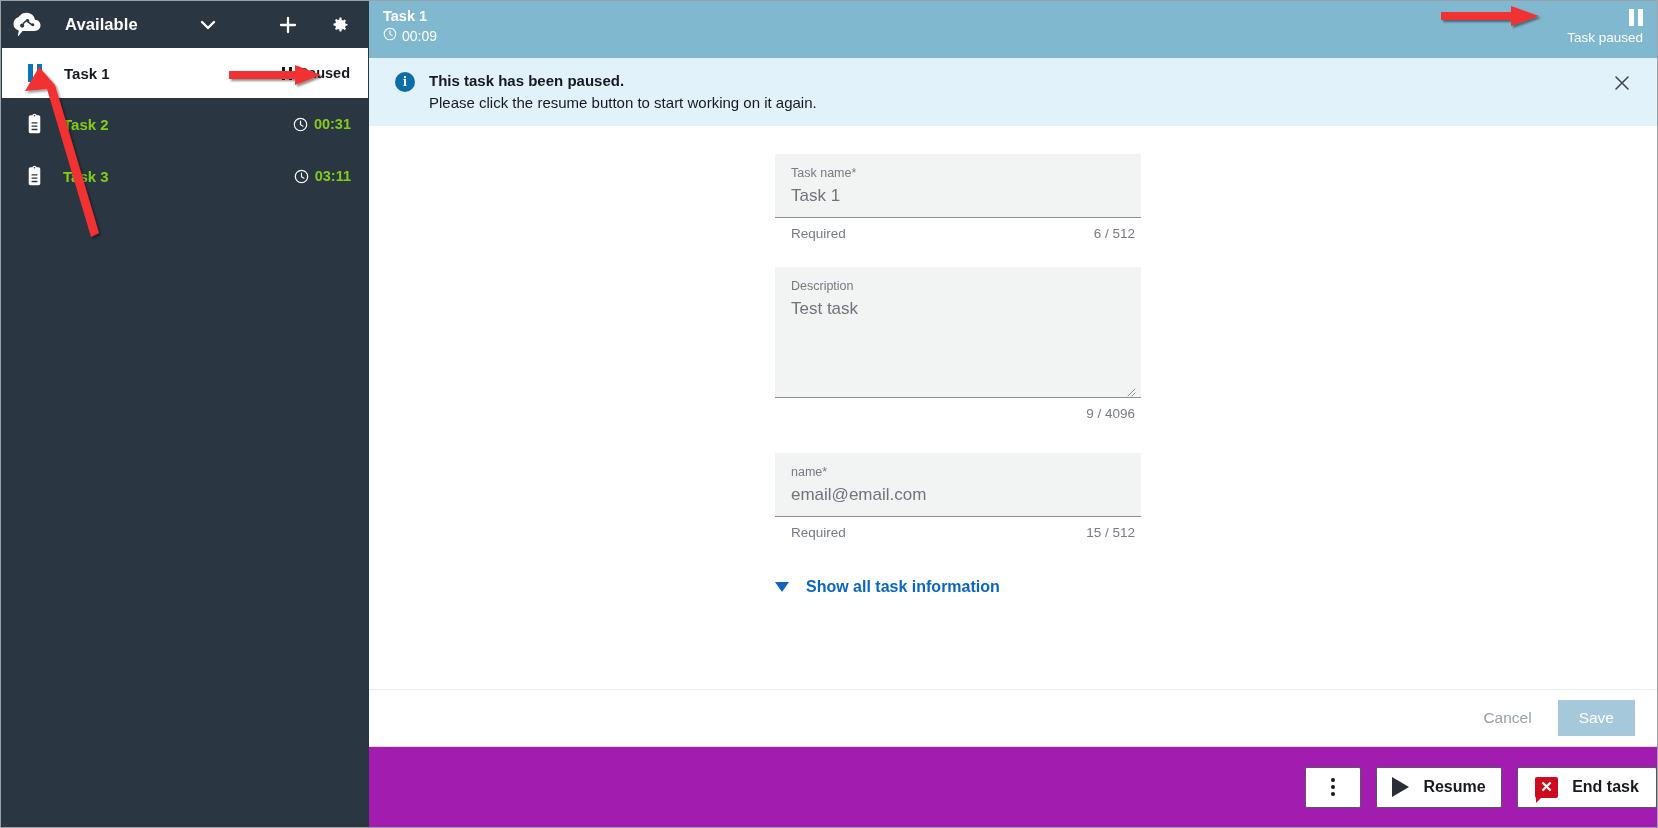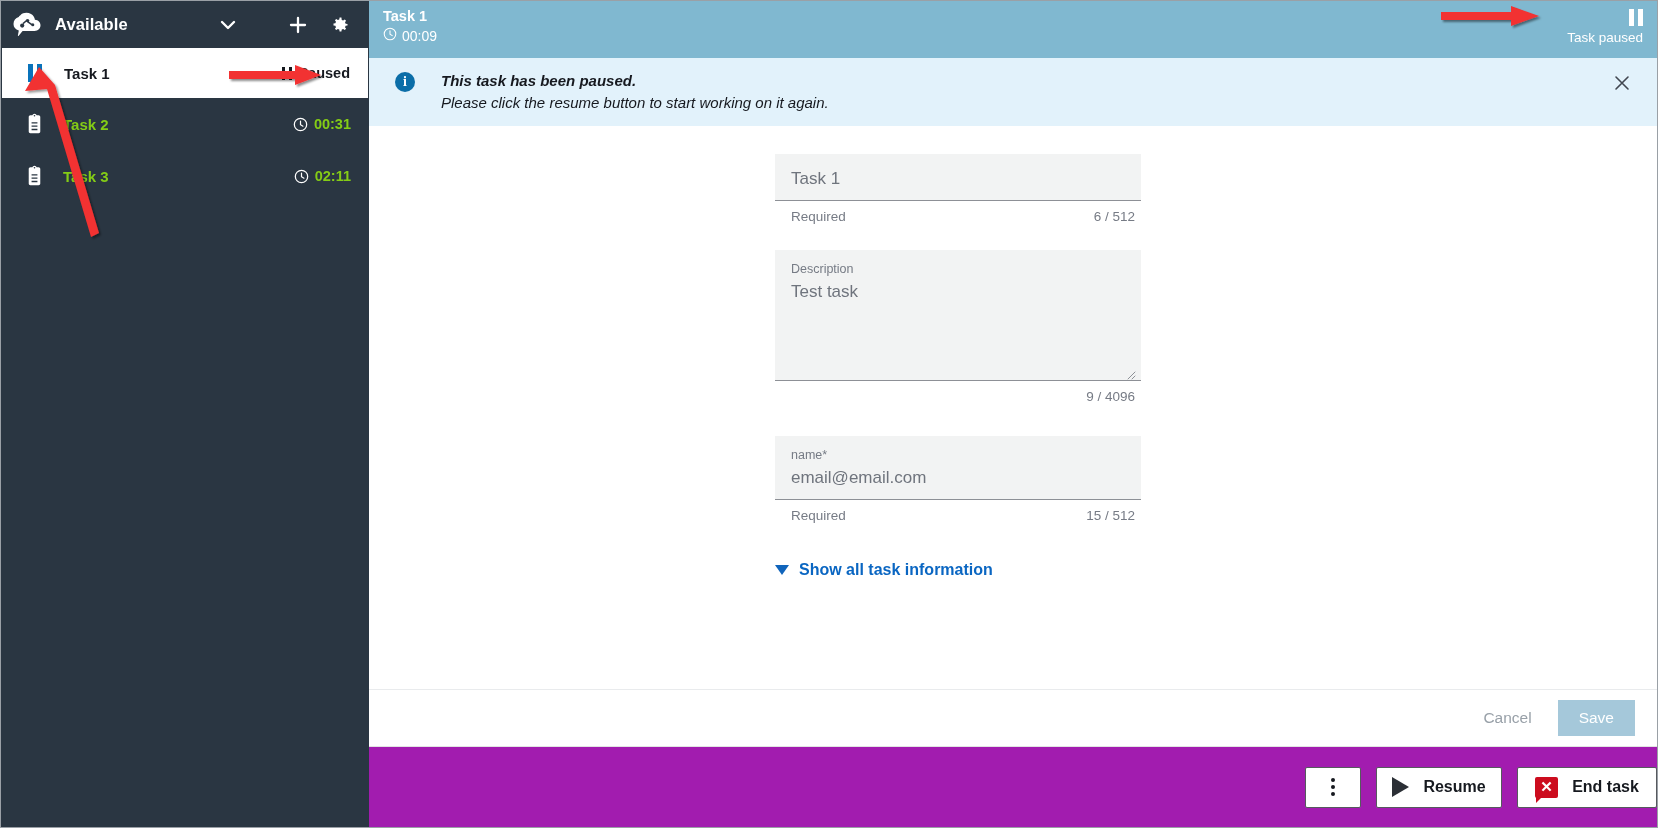--- a/index.html
+++ b/index.html
@@ -24,21 +24,21 @@
     background: #2a3642;
     color: #ffffff;
     flex: 0 0 368px;
     position: relative;
   }
   .sb-header {
     height: 47px;
     display: flex;
     align-items: center;
     padding: 0 12px 0 8px;
-    gap: 0px;
+    gap: 10px;
   }
   .logo {
     width: 38px; height: 38px;
     display: flex; align-items: center; justify-content: center;
     flex: 0 0 38px;
   }
   .status-label {
     font-size: 16.5px;
     font-weight: bold;
     letter-spacing: .1px;
@@ -151,21 +151,21 @@
     width: 20px; height: 20px; border-radius: 50%;
     background: #0b6ea8;
     color: #fff;
     font-size: 14px; font-weight: bold;
     font-family: "Liberation Serif", serif;
     display: flex; align-items: center; justify-content: center;
     flex: 0 0 20px;
     margin-top: 2px;
     margin-left: 10px;
   }
-  .info-text { margin-left: 26px; font-style: italic; }
+  .info-text { margin-left: 14px; }
   .info-title { font-size: 15px; font-weight: bold; color: #16191f; line-height: 21px; }
   .info-sub { font-size: 15px; color: #16191f; line-height: 22px; margin-top: 1px; }
   .banner-close {
     margin-left: auto;
     width: 26px; height: 26px;
     display: flex; align-items: center; justify-content: center;
     color: #414750;
     margin-right: 8px;
     cursor: pointer;
   }
@@ -213,21 +213,21 @@
   .field-foot.right-only { justify-content: flex-end; padding-left: 0; }
 
   .gap-26 { height: 26px; }
   .gap-32 { height: 32px; }
 
   .show-all {
     margin-left: 406px;
     margin-top: 38px;
     display: inline-flex;
     align-items: center;
-    gap: 10px;
+    gap: 17px;
     color: #0a66c2;
     font-size: 16px;
     font-weight: bold;
     cursor: pointer;
   }
   .tri-down {
     width: 0; height: 0;
     border-left: 7px solid transparent;
     border-right: 7px solid transparent;
     border-top: 10px solid #1064bb;
@@ -407,21 +407,21 @@
         </div>
         <div class="task-name">Task 3</div>
         <div class="task-spacer"></div>
         <div class="task-meta">
           <span class="clock-ico">
             <svg width="15" height="15" viewBox="0 0 16 16" aria-hidden="true">
               <circle cx="8" cy="8" r="6.6" fill="none" stroke="#ffffff" stroke-width="1.3"></circle>
               <path d="M8 4.4V8.2l2.6 1.6" stroke="#ffffff" stroke-width="1.3" fill="none" stroke-linecap="round"></path>
             </svg>
           </span>
-          <span>02:11</span>
+          <span>03:11</span>
         </div>
       </div>
 
     </div>
   </aside>
 
   <section class="main">
 
     <div class="contact-header">
       <div class="ch-left">
@@ -455,20 +455,21 @@
         <svg width="18" height="18" viewBox="0 0 18 18" aria-hidden="true">
           <path d="M3 3 L15 15 M15 3 L3 15" stroke="#414750" stroke-width="1.6" stroke-linecap="round"></path>
         </svg>
       </div>
     </div>
 
     <div class="form-scroll">
 
       <div class="field">
         <div class="field-box">
+          <div class="field-label">Task name*</div>
           <div class="field-value">Task 1</div>
         </div>
         <div class="field-foot">
           <span>Required</span>
           <span class="cnt">6 / 512</span>
         </div>
       </div>
 
       <div class="gap-26"></div>
 

